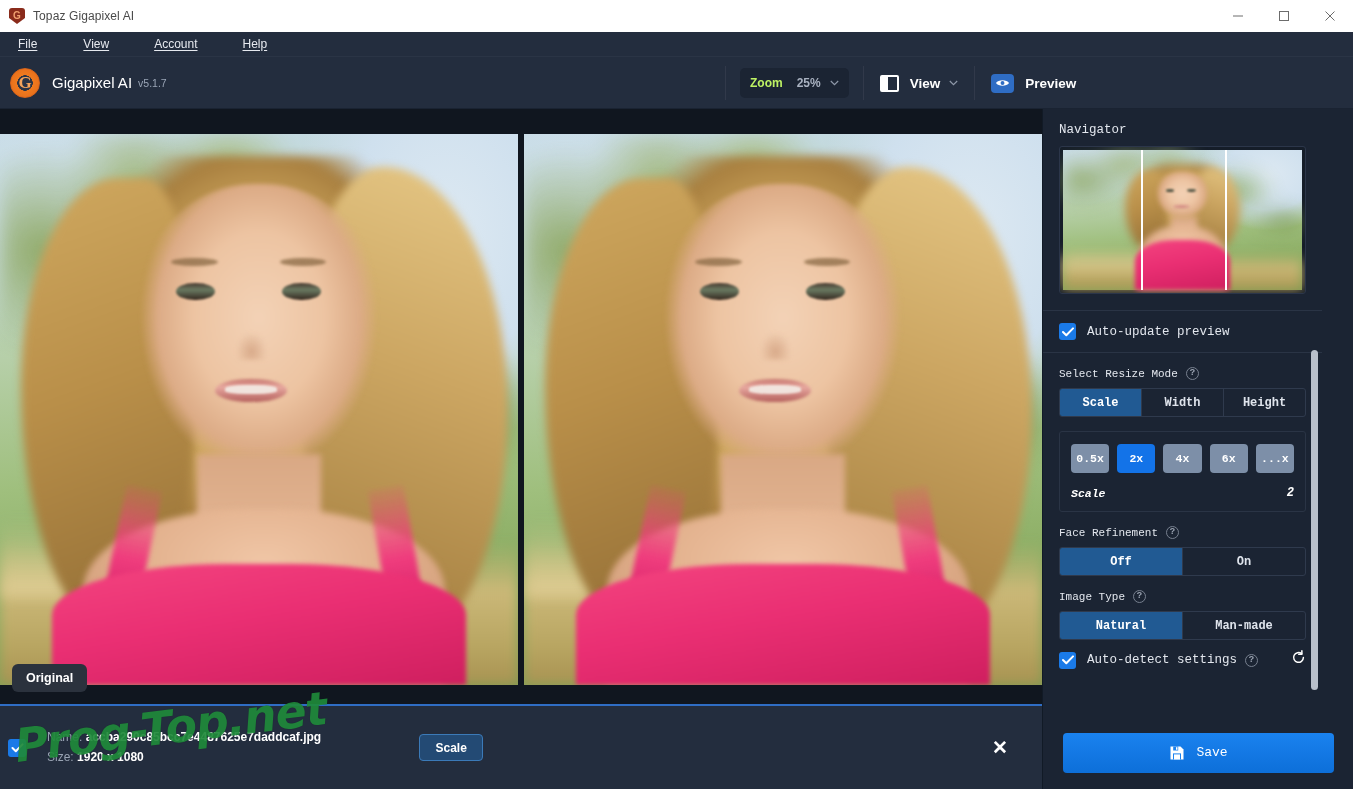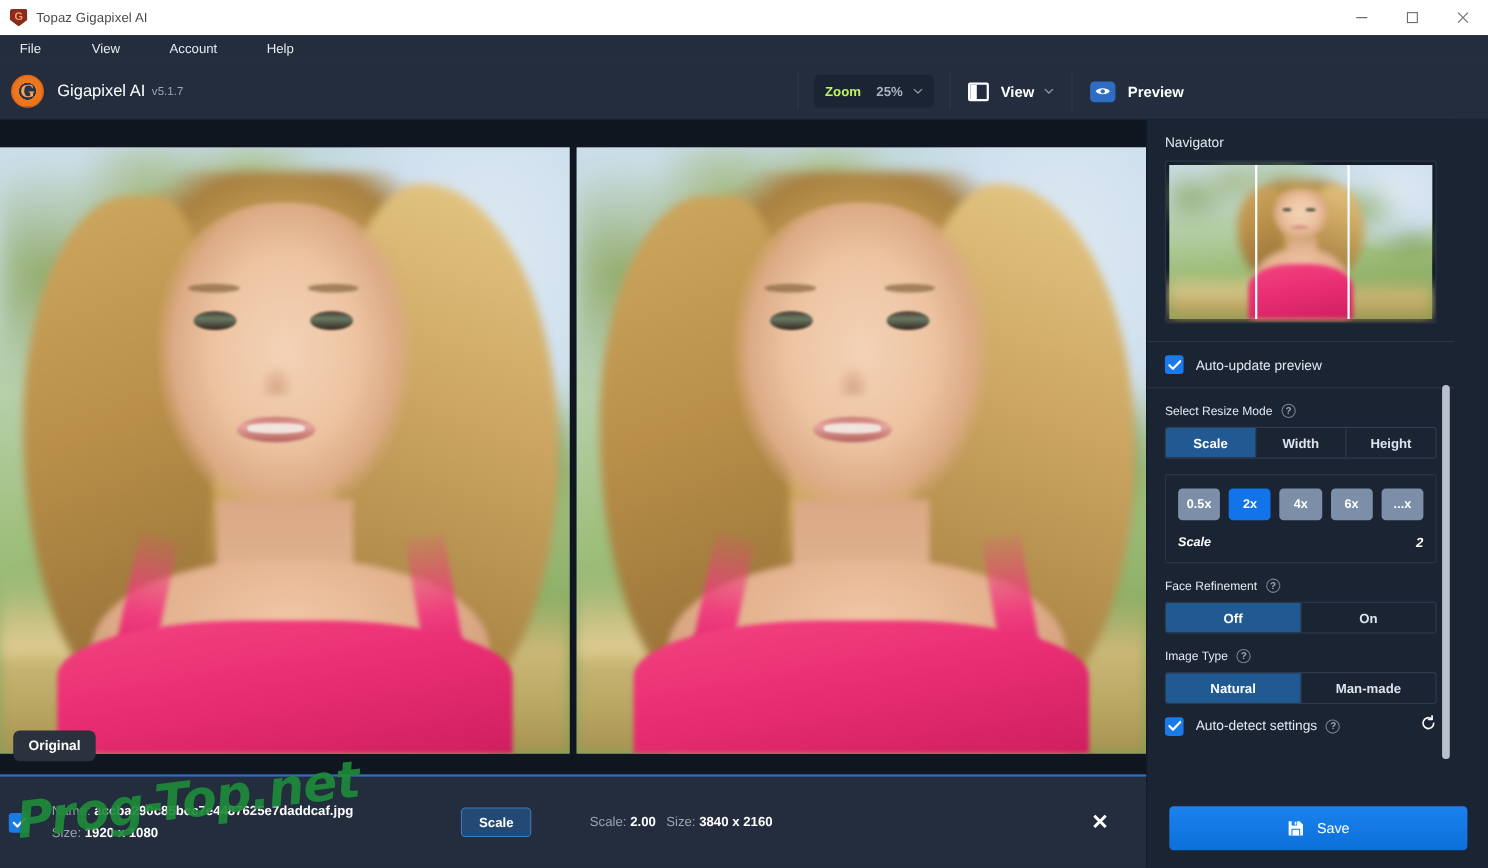--- a/index.html
+++ b/index.html
@@ -55,21 +55,21 @@
   .menubar {
     position: absolute; left: 0; top: 32px; width: 1353px; height: 25px;
     background: #232d3e;
     display: flex; align-items: center;
     border-bottom: 1px solid #2a3445;
   }
   .menu-item {
     font-size: 12px; color: #e6e9ef;
     padding: 0 10px; margin-left: 6px; line-height: 25px;
   }
-  .menu-item span { text-underline-offset: 2px; }
+  .menu-item span { text-decoration: underline; text-underline-offset: 2px; }
   .menu-item:nth-child(1) { margin-left: 8px; }
   .menu-item:nth-child(2) { margin-left: 26px; }
   .menu-item:nth-child(3) { margin-left: 25px; }
   .menu-item:nth-child(4) { margin-left: 25px; }
 
   
   .appheader {
     position: absolute; left: 0; top: 57px; width: 1353px; height: 52px;
     background: #232d3e;
     display: flex; align-items: center;
@@ -255,20 +255,21 @@
     font-size: 12.5px; font-weight: bold;
     padding: 7px 14px; border-radius: 6px;
     z-index: 6;
   }
 
   
   .panel {
     position: absolute; left: 1042px; top: 109px; width: 280px; height: 680px;
     background: #1b2433;
     border-left: 1px solid #111a26;
+    font-family: Liberation Mono, monospace;
   }
   .nav-title {
     font-size: 12.5px; color: #e3e7ee;
     padding: 14px 0 9px 16px;
   }
   .nav-box {
     margin: 0 16px; height: 148px;
     background: #151d29;
     border: 1px solid #2c364a;
     border-radius: 3px;
@@ -673,25 +674,19 @@
         <span class="bb-key">Name:</span>
         <span class="bb-val">accba290c85bcc7e4487625e7daddcaf.jpg</span>
       </div>
       <div class="bb-line">
         <span class="bb-key">Size:</span>
         <span class="bb-val">1920 x 1080</span>
       </div>
     </div>
     <div class="scale-chip">Scale</div>
     <div class="bb-stats">
-      <div class="bb-line">
-        <span class="bb-key">Scale:</span>
-        <span class="bb-val">2.00</span>
-        <span class="bb-key" style="margin-left:6px">Size:</span>
-        <span class="bb-val">3840 x 2160</span>
-      </div>
     </div>
     <div class="bb-close">✕</div>
   </div>
 
   <div class="watermark">Prog-Top.net</div>
 
 </div>
 
 </body></html>

